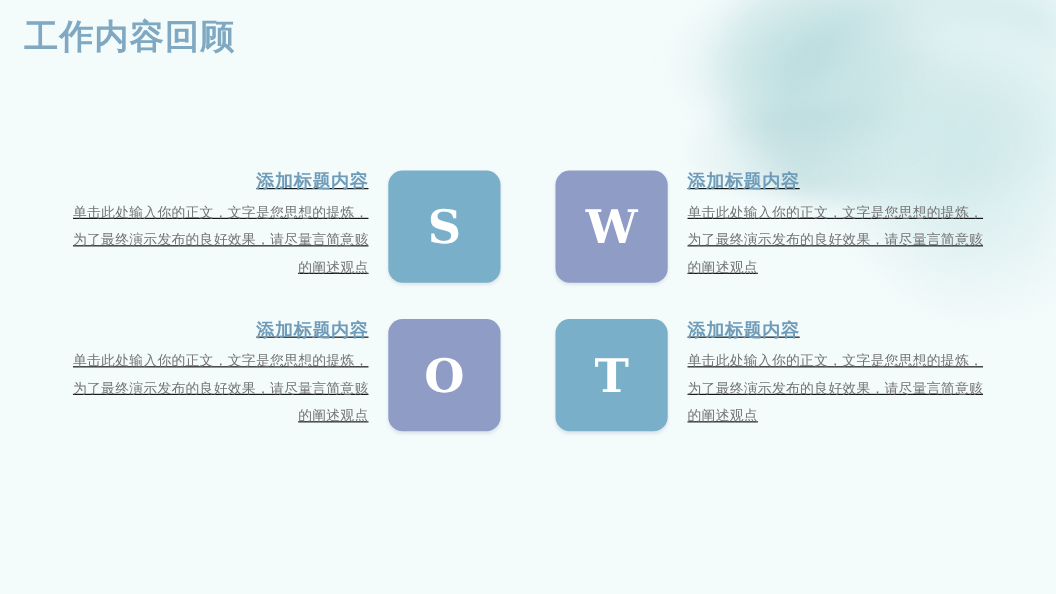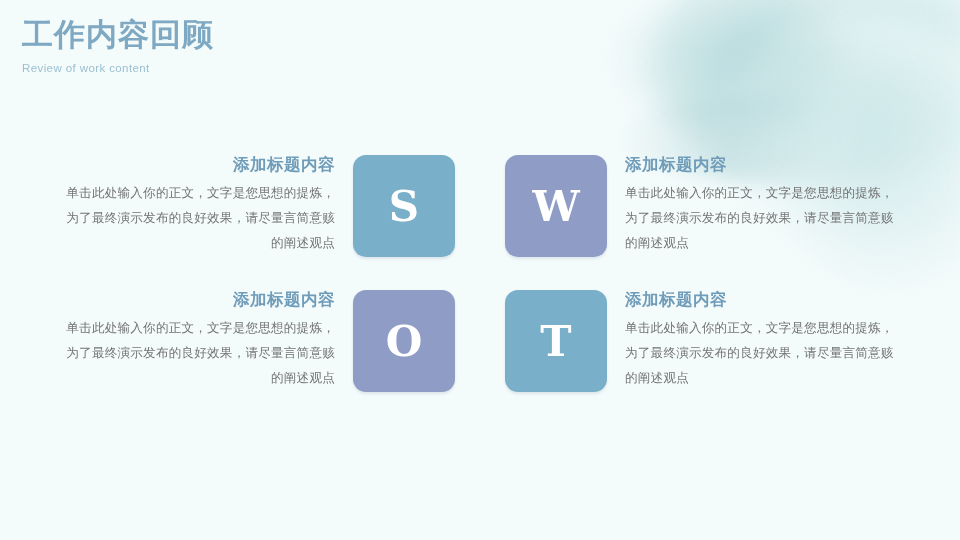--- a/index.html
+++ b/index.html
@@ -127,20 +127,21 @@
   }
   .cell-left {
     flex-direction: row;
   }
   .cell-right {
     flex-direction: row;
   }
 
   .text-block {
     width: 278px;
+    text-decoration: underline;
   }
   .text-block.align-right {
     text-align: right;
   }
   .text-block.align-left {
     text-align: left;
   }
   .block-title {
     font-family: "DejaVu Serif", "Liberation Serif", serif;
     font-weight: bold;
@@ -191,21 +192,20 @@
     <div class="wc-layer wc1"></div>
     <div class="wc-layer wc2"></div>
     <div class="wc-layer wc3"></div>
     <div class="wc-layer wc4"></div>
     <div class="wc-layer wc5"></div>
     <div class="wc-streak"></div>
   </div>
 
   <div class="header">
     <div class="page-title">工作内容回顾</div>
-    <div class="page-subtitle">Review of work content</div>
   </div>
 
   <div class="swot">
 
     <div class="swot-row">
 
       <div class="left-pad"></div>
 
       <div class="cell cell-left">
         <div class="text-block align-right">

